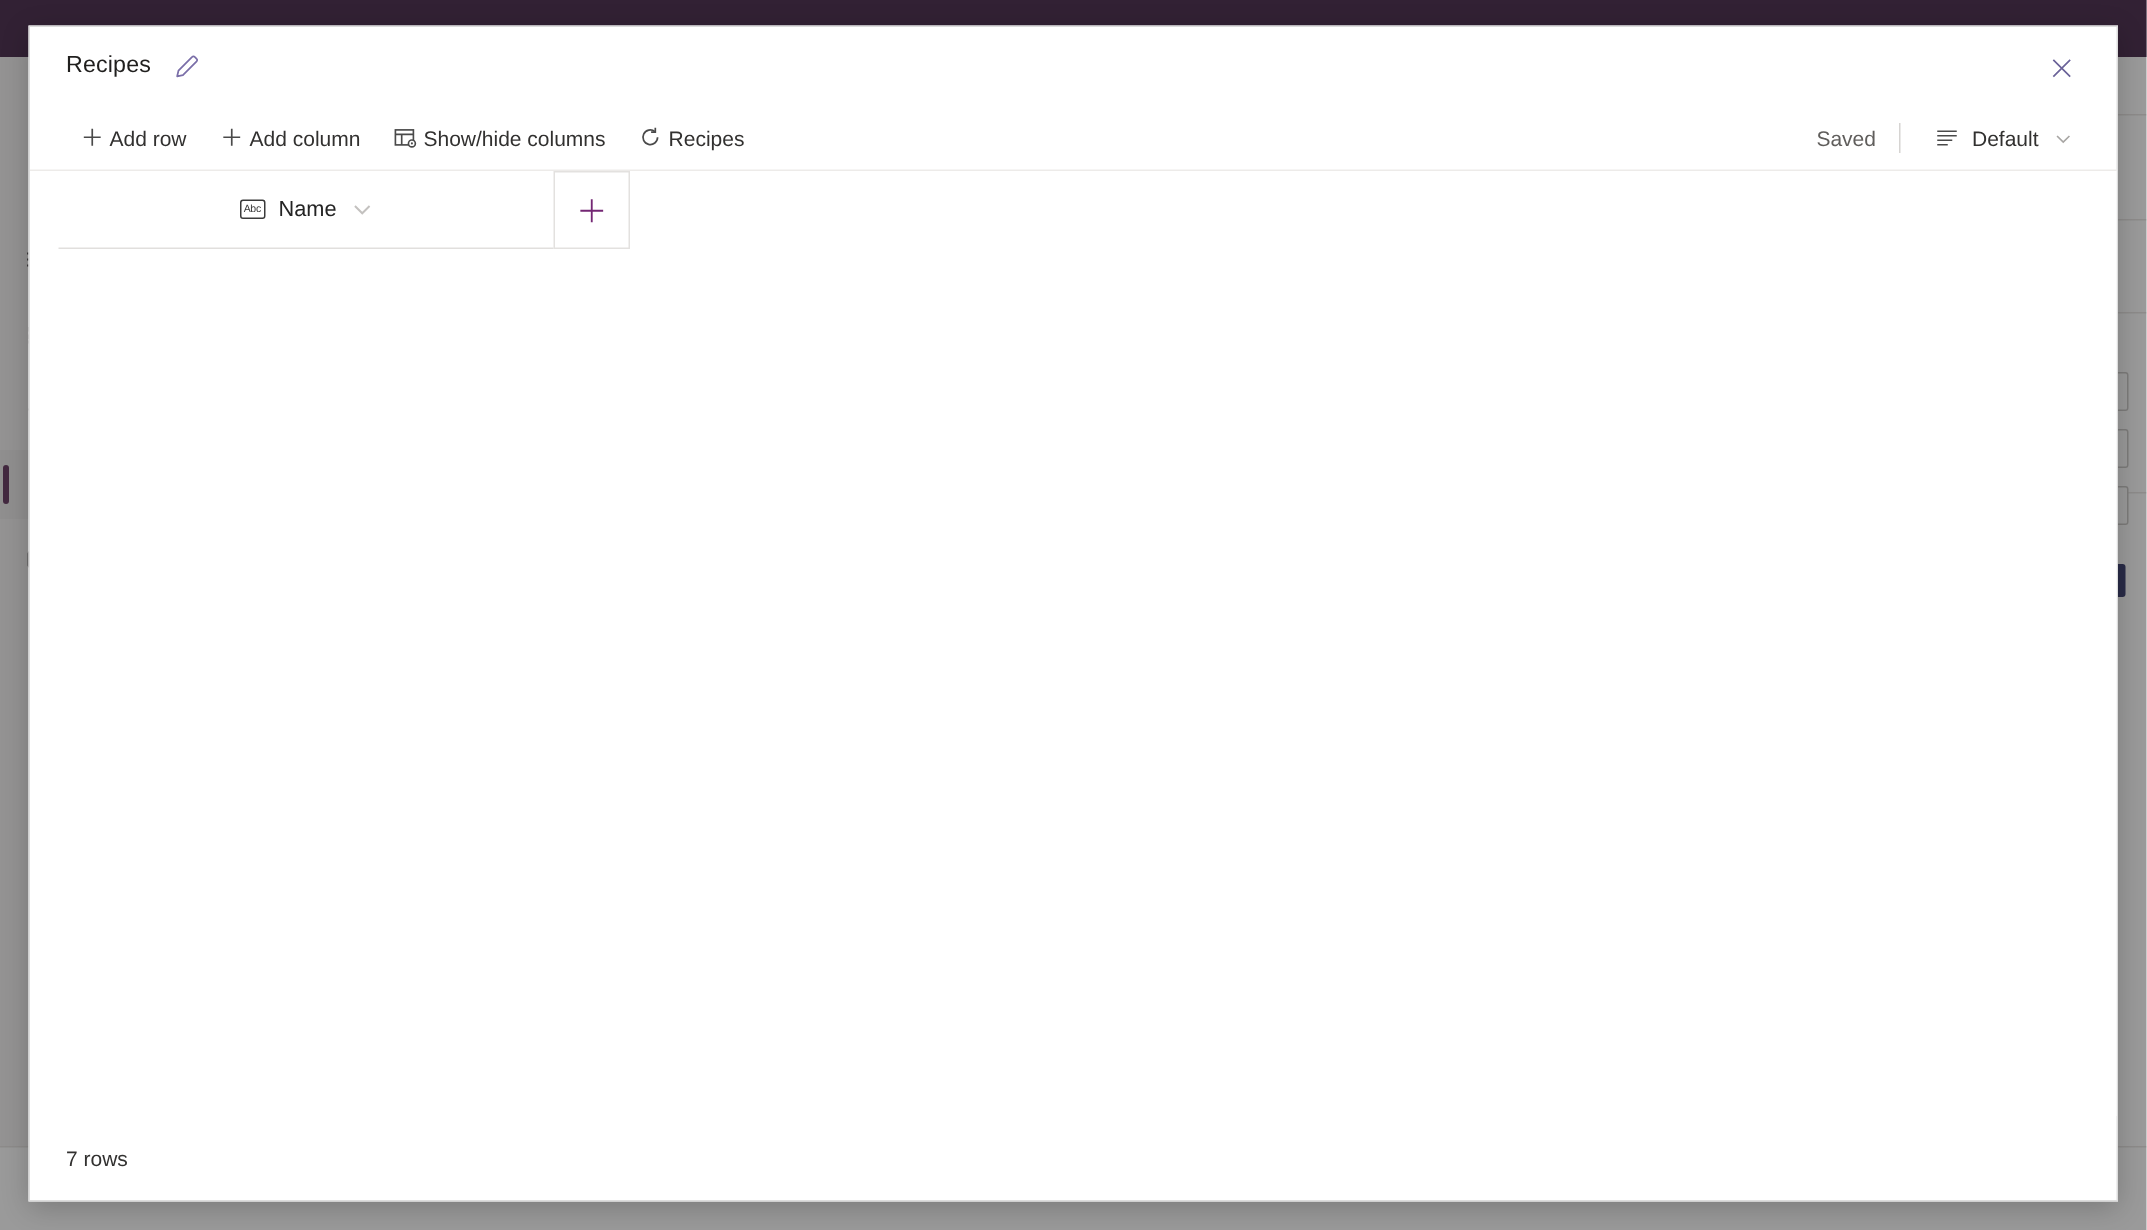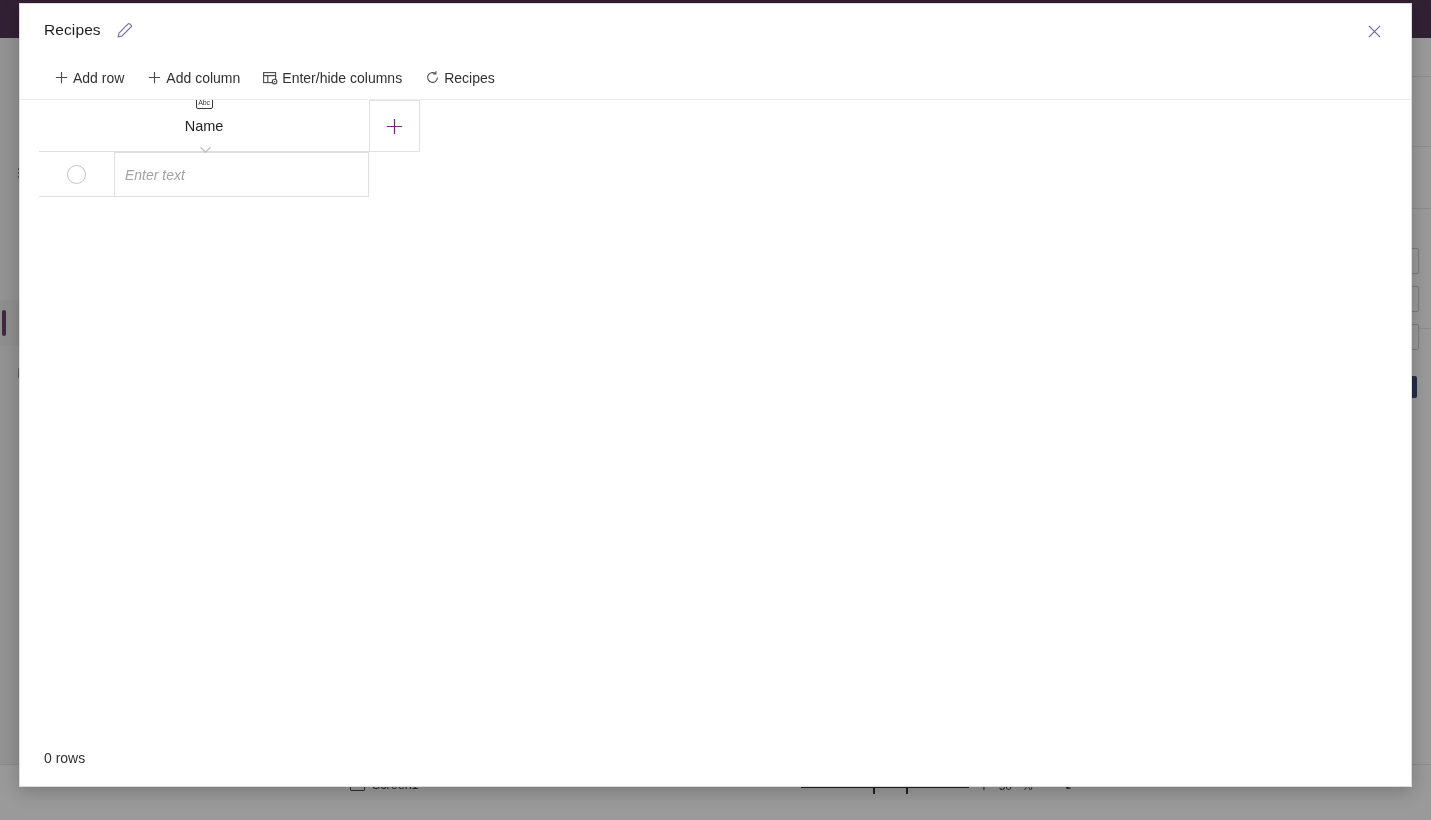--- a/index.html
+++ b/index.html
@@ -84,21 +84,21 @@
 
   
   #scrim {
     position: absolute; inset: 0;
     background: rgba(40,40,40,0.47);
   }
 
   
   #dialog {
     position: absolute;
-    left: 19px; top: 3px; width: 1393px; height: 784px;
+    left: 19px; top: 17px; width: 1393px; height: 784px;
     background: #ffffff;
     border: 1px solid #dcdcdc;
     box-shadow: 0 4px 18px rgba(0,0,0,0.22);
     display: flex; flex-direction: column;
   }
 
   .dlg-header {
     height: 52px; position: relative; flex: 0 0 auto;
     display: flex; align-items: center;
     padding: 0 24px;
@@ -167,21 +167,20 @@
   .grid-header {
     display: flex; align-items: stretch; height: 52px;
   }
   .col-head {
     width: 330px; height: 52px;
     display: flex; align-items: center; justify-content: center;
     gap: 9px;
     border-bottom: 1px solid #e1dfdd;
     cursor: pointer;
     position: relative;
-    flex-direction: column;
   }
   .abc-icon {
     width: 17px; height: 13px;
     border: 1.5px solid #3a3a3a;
     border-radius: 2px;
     display: flex; align-items: center; justify-content: center;
     font-size: 7px; line-height: 1; color: #3a3a3a;
     font-family: "Liberation Sans", sans-serif;
     letter-spacing: -0.2px;
     flex: 0 0 auto;
@@ -351,33 +350,50 @@
 
     <button class="tb-btn">
       <span class="tb-icon">
         <svg width="16" height="16" viewBox="0 0 16 16">
           <rect x="1.6" y="2.6" width="12" height="10" stroke="#4a4a4a" stroke-width="1.1" fill="none"></rect>
           <path d="M1.6 5.6h12M5.8 5.6v7" stroke="#4a4a4a" stroke-width="1.1"></path>
           <circle cx="12.6" cy="11.6" r="2.3" fill="#fff" stroke="#4a4a4a" stroke-width="1.1"></circle>
           <circle cx="12.6" cy="11.6" r="0.7" fill="#4a4a4a"></circle>
         </svg>
       </span>
-      <span>Enter/hide columns</span>
+      <span>Show/hide columns</span>
     </button>
 
     <button class="tb-btn">
       <span class="tb-icon">
         <svg width="15" height="15" viewBox="0 0 16 16">
           <path d="M13.2 8a5.2 5.2 0 1 1-1.9-4" fill="none" stroke="#4a4a4a" stroke-width="1.2"></path>
           <path d="M11.6 1.3v3h-3" fill="none" stroke="#4a4a4a" stroke-width="1.2"></path>
         </svg>
       </span>
       <span>Recipes</span>
     </button>
 
+    <div class="tb-right">
+      <span class="saved-text">Saved</span>
+      <span class="tb-sep"></span>
+      <div class="view-btn">
+        <span class="tb-icon">
+          <svg width="16" height="16" viewBox="0 0 16 16">
+            <path d="M1.5 3.5h13M1.5 6.5h13M1.5 9.5h10M1.5 12.5h7" stroke="#4a4a4a" stroke-width="1.15"></path>
+          </svg>
+        </span>
+        <span>Default</span>
+        <span class="col-chev">
+          <svg width="11" height="11" viewBox="0 0 12 12">
+            <path d="M1.5 4l4.5 4.5L10.5 4" stroke="#a8a6a4" stroke-width="1.2" fill="none"></path>
+          </svg>
+        </span>
+      </div>
+    </div>
   </div>
 
   <div class="dlg-body">
     <div class="grid">
 
       <div class="grid-header">
         <div class="col-head">
           <span class="abc-icon">Abc</span>
           <span class="col-title">Name</span>
           <span class="col-chev">
@@ -386,29 +402,21 @@
             </svg>
           </span>
         </div>
         <div class="add-col-btn">
           <svg width="19" height="19" viewBox="0 0 20 20">
             <path d="M10 2v16M2 10h16" stroke="#742774" stroke-width="1.3"></path>
           </svg>
         </div>
       </div>
 
-      <div class="grid-row">
-        <div class="cell-select">
-          <span class="sel-circle"></span>
-        </div>
-        <div class="cell-text">
-          <span class="cell-placeholder">Enter text</span>
-        </div>
-      </div>
 
     </div>
 
   </div>
 
   <div class="dlg-footer">
-    <span>0 rows</span>
+    <span>7 rows</span>
   </div>
 </div>
 
 </body></html>

